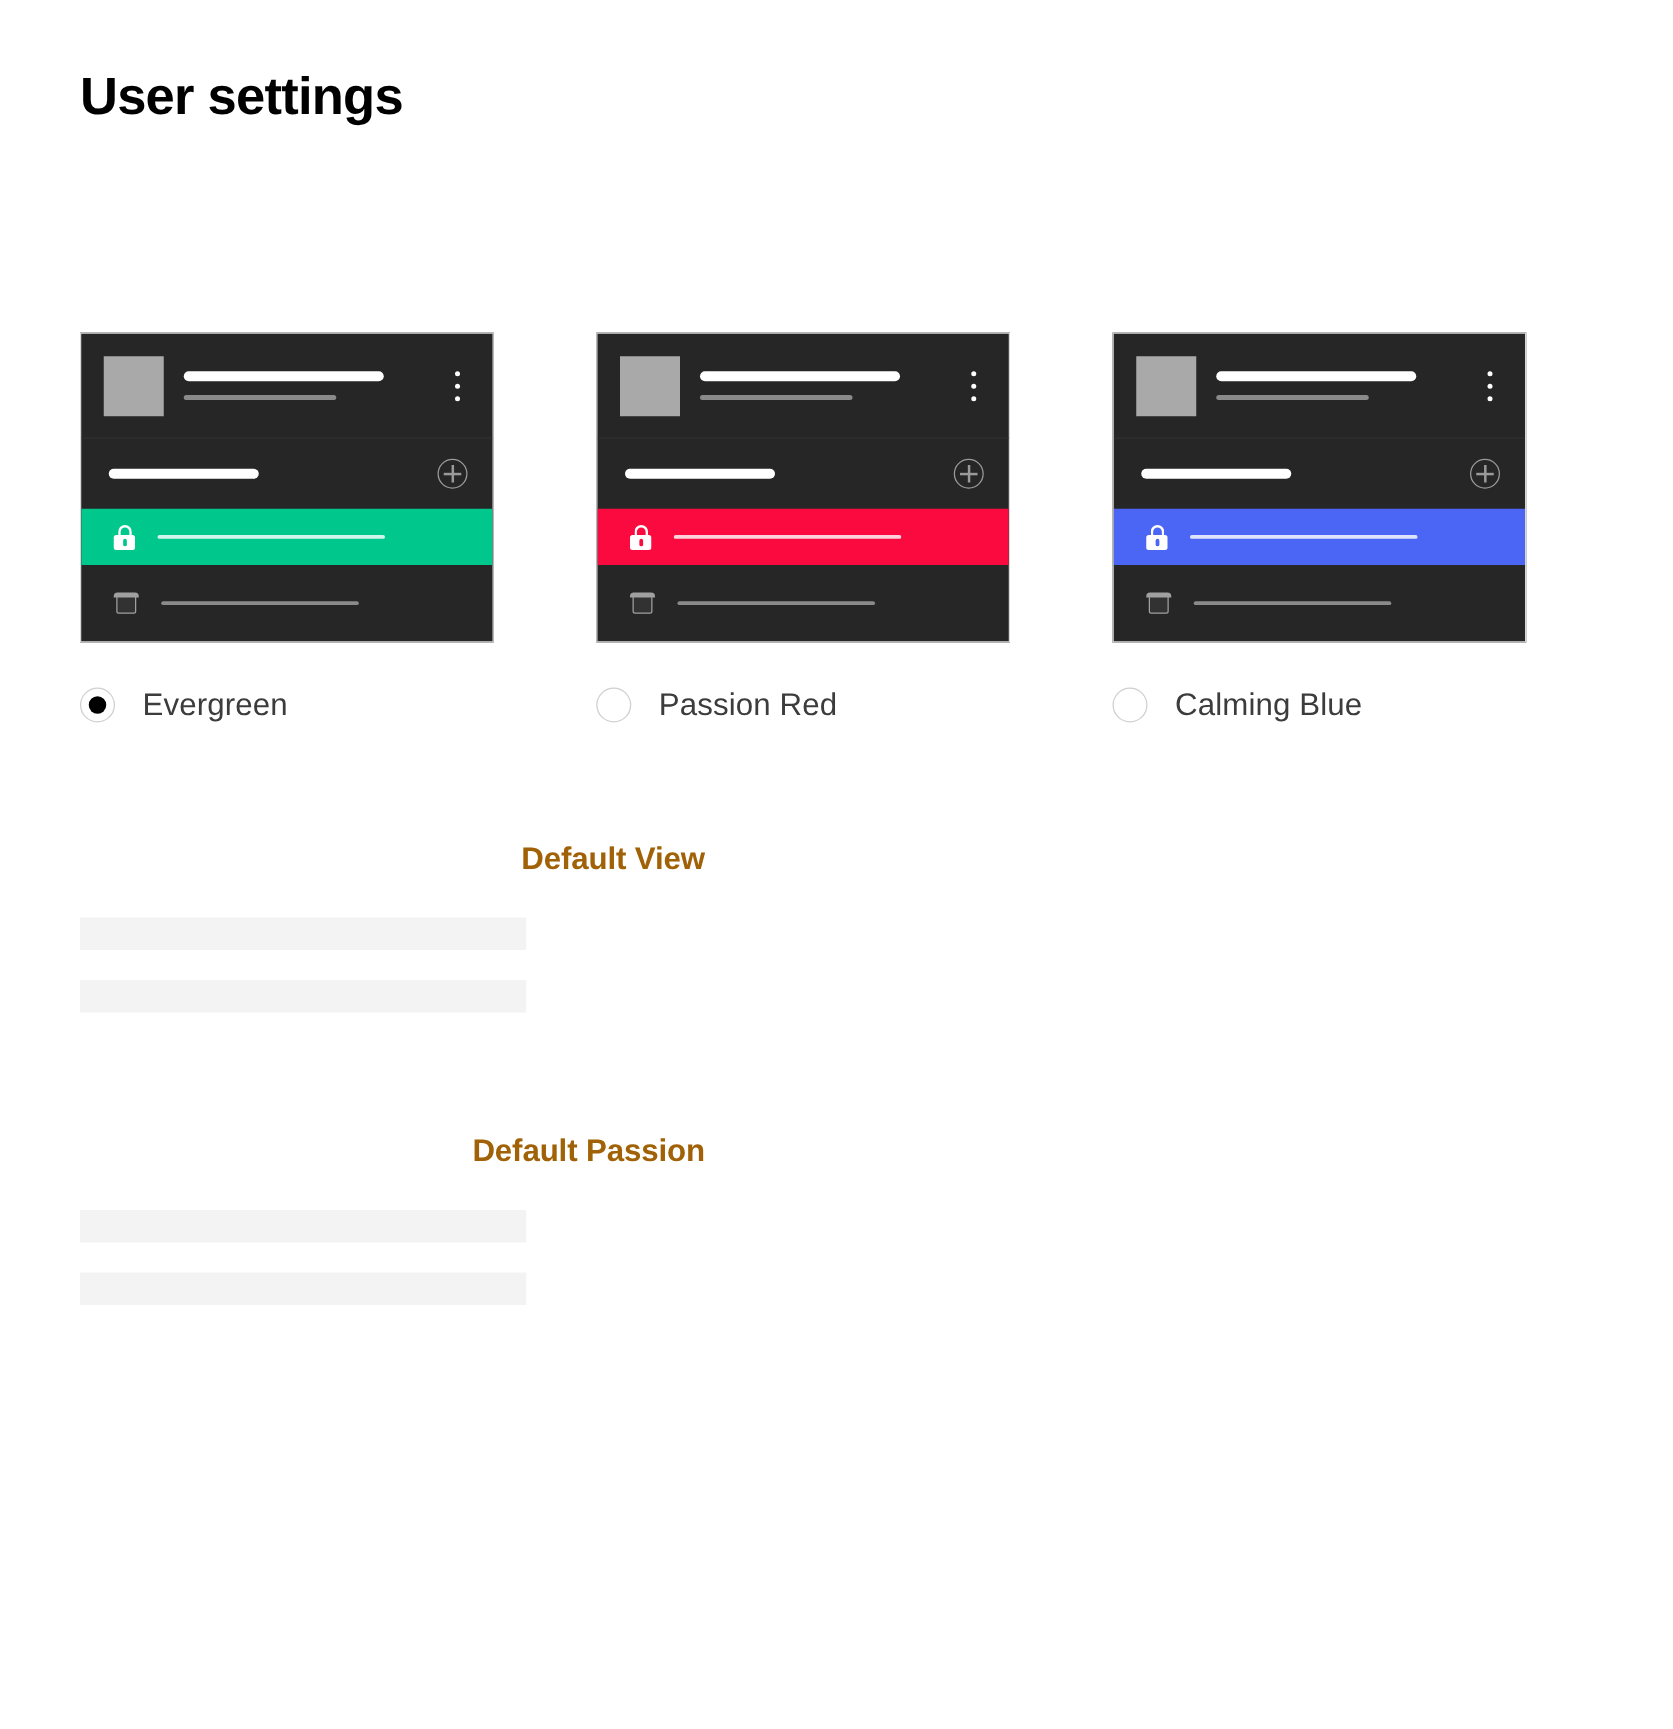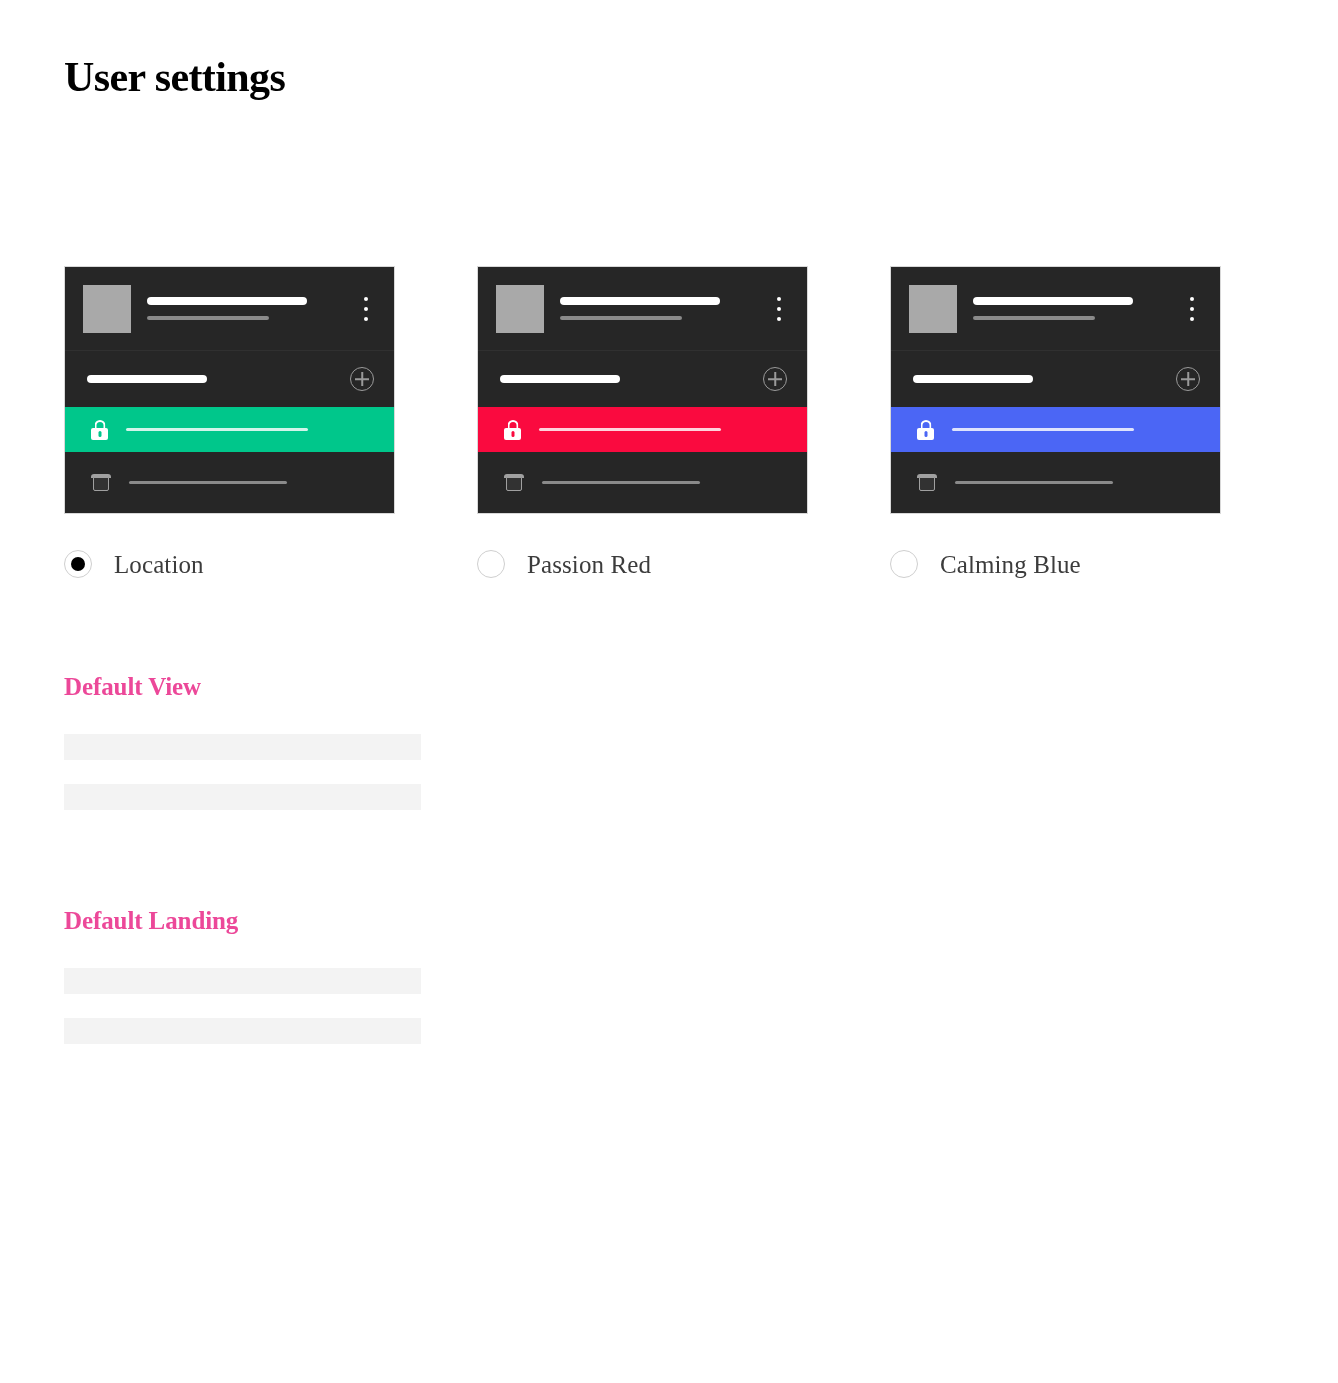--- a/index.html
+++ b/index.html
@@ -11,21 +11,20 @@
     font-family: "Liberation Sans", "DejaVu Sans", sans-serif;
     -webkit-font-smoothing: antialiased;
   }
 
   .page {
     position: relative;
     width: 1338px;
     height: 1207px;
     background: #ffffff;
     overflow: hidden;
-    font-family: Liberation Serif, serif;
   }
 
   
   .page-title {
     position: absolute;
     left: 64px;
     top: 52px;
     font-size: 42px;
     font-weight: 700;
     letter-spacing: -0.6px;
@@ -269,23 +268,24 @@
 
   
   .section {
     position: absolute;
     left: 64px;
     width: 500px;
   }
   .section-title {
     font-size: 25px;
     font-weight: 700;
-    color: #ec4899;
+    color: #a16207;
     letter-spacing: -0.1px;
     line-height: 1.2;
+    text-align: right;
   }
   .placeholder-stack {
     margin-top: 32px;
     display: flex;
     flex-direction: column;
     gap: 24px;
   }
   .placeholder-bar {
     width: 357px;
     height: 26px;
@@ -334,21 +334,21 @@
         <div class="pc-row-trash">
           <div class="trash-icon">
             <span class="lid"></span>
               <span class="can"></span>
           </div>
           <div class="trash-line"></div>
         </div>
       </div>
       <div class="radio-row">
         <span class="radio checked"></span>
-        <span class="radio-label">Location</span>
+        <span class="radio-label">Evergreen</span>
       </div>
     </div>
 
     <div class="theme-option">
       <div class="preview-card">
         <div class="pc-header">
           <div class="pc-thumb"></div>
           <div class="pc-header-lines">
             <div class="line-primary"></div>
             <div class="line-secondary"></div>
@@ -429,21 +429,21 @@
 
   <div class="section" id="section-default-view">
     <div class="section-title">Default View</div>
     <div class="placeholder-stack">
       <div class="placeholder-bar"></div>
       <div class="placeholder-bar"></div>
     </div>
   </div>
 
   <div class="section" id="section-default-sorting">
-    <div class="section-title">Default Landing</div>
+    <div class="section-title">Default Passion</div>
     <div class="placeholder-stack">
       <div class="placeholder-bar"></div>
       <div class="placeholder-bar"></div>
     </div>
   </div>
 
 
 </div>
 
 </body></html>

